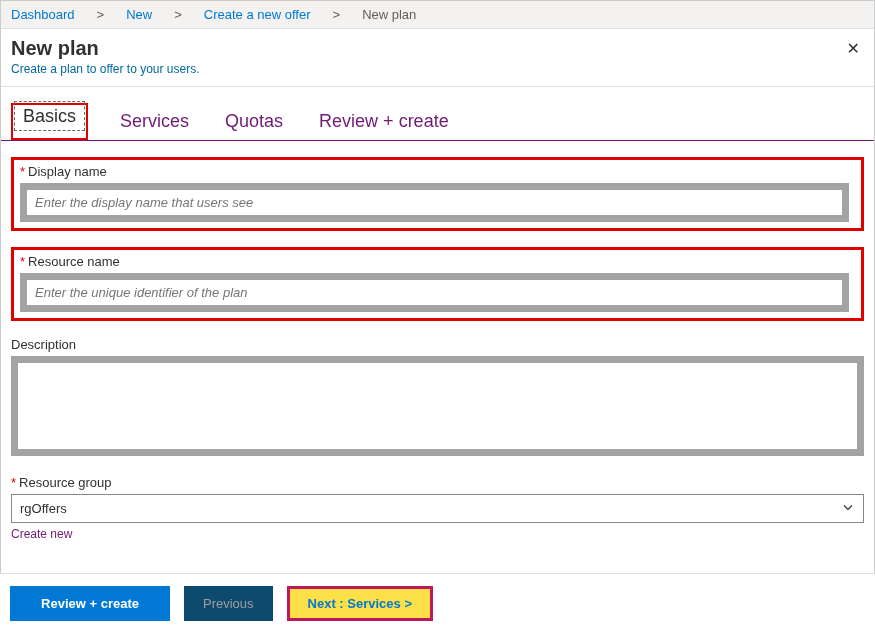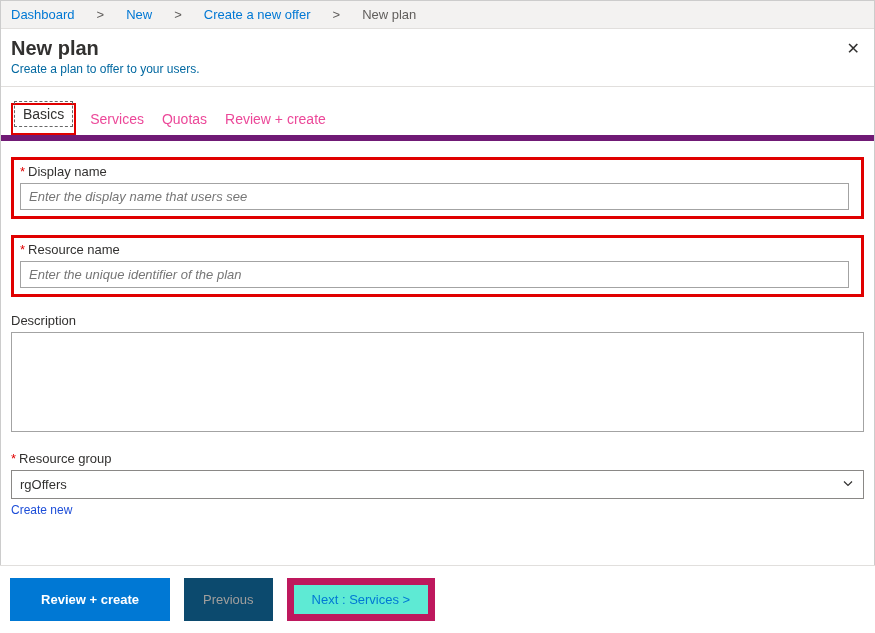--- a/index.html
+++ b/index.html
@@ -37,27 +37,27 @@
       top: 10px;
       right: 14px;
       cursor: pointer;
       font-size: 16px;
       color: #323130;
       background: none;
       border: none;
     }
     .tabs {
       display: flex;
-      gap: 10px;
+      gap: 28px;
       padding: 18px 10px 0 10px;
-      border-bottom: 6px solid #701a75;
-      font-size: 14px;
+      border-bottom: 1px solid #701a75;
+      font-size: 18px;
     }
     .tab {
-      color: #ec4899;
+      color: #701a75;
       padding: 6px 4px 8px 4px;
       cursor: pointer;
       text-decoration: none;
     }
     .tab-active-wrap {
       border: 2px solid #e00000;
       padding: 1px;
       margin-top: -2px;
     }
     .tab.active {
@@ -78,21 +78,21 @@
     .field-label {
       font-size: 13px;
       color: #323130;
       margin-bottom: 4px;
       display: block;
     }
     .req { color: #e00000; margin-right: 3px; }
     .text-input {
       width: 100%;
       padding: 5px 8px;
-      border: 1px solid #a3a3a3;
+      border: 7px solid #a3a3a3;
       font-family: inherit;
       font-size: 13px;
       font-style: italic;
       color: #605e5c;
     }
     .text-input::placeholder { color: #767676; font-style: italic; }
     textarea.text-input {
       height: 100px;
       resize: none;
       font-style: normal;
@@ -112,21 +112,21 @@
       cursor: pointer;
     }
     .select-chevron {
       position: absolute;
       right: 10px;
       top: 50%;
       transform: translateY(-50%);
       pointer-events: none;
     }
     .link-small {
-      color: #1d4ed8;
+      color: #701a75;
       font-size: 12px;
       text-decoration: none;
       cursor: pointer;
       display: inline-block;
       margin-top: 4px;
     }
     .footer {
       position: absolute;
       bottom: 0;
       left: 0;
@@ -150,24 +150,25 @@
       min-width: 160px;
       font-weight: 600;
     }
     .btn-disabled {
       background: #0c4a6e;
       color: #a19f9d;
       cursor: default;
       min-width: 80px;
     }
     .btn-secondary {
-      background: #5eead4;
+      background: #fde047;
       color: #0078d4;
-      border: 7px solid #be185d;
+      border: 3px solid #be185d;
       min-width: 120px;
+      font-weight: bold;
     }
   </style>
 </head>
 <body>
 
 <div class="breadcrumb">
   <a>Dashboard</a>
   <span class="sep">&gt;</span>
   <a>New</a>
   <span class="sep">&gt;</span>

